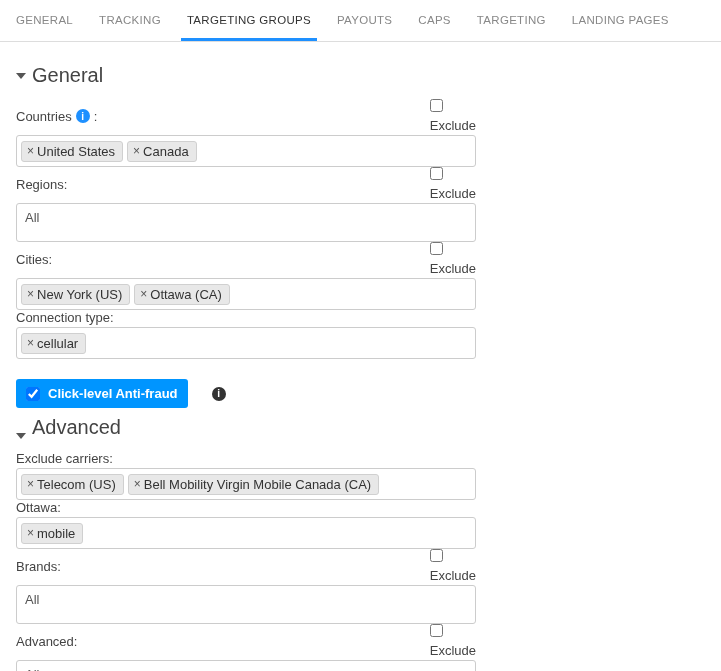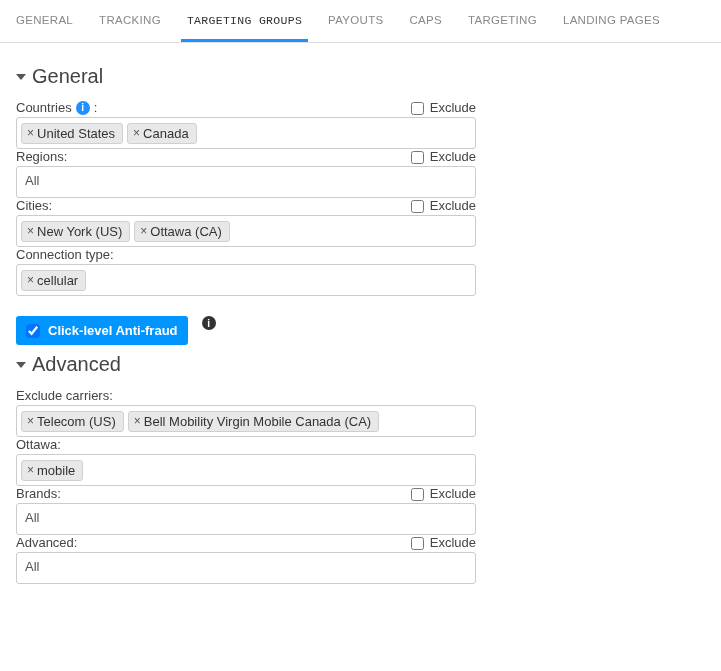--- a/index.html
+++ b/index.html
@@ -1,31 +1,31 @@
 <!DOCTYPE html>
 <html><head>
 <meta charset="utf-8">
 <style>
 * { box-sizing: border-box; margin: 0; padding: 0; }
 body { font-family: -apple-system, "Helvetica Neue", Arial, sans-serif; font-size: 13px; color: #333; background: #fff; width: 721px; }
 .tabs { display: flex; border-bottom: 1px solid #ddd; padding: 0 10px; gap: 14px; }
 .tab { padding: 14px 6px 12px; font-size: 11.5px; letter-spacing: 0.3px; color: #888; cursor: pointer; border-bottom: 3px solid transparent; white-space: nowrap; }
-.tab.active { color: #333; border-bottom-color: #1e90ff; font-family: Liberation Mono, monospace; }
+.tab.active { color: #333; border-bottom-color: #1e90ff; }
 .pad { padding: 14px 16px 20px; }
 .section-title { font-size: 20px; font-weight: 400; color: #444; margin: 8px 0 12px; display: flex; align-items: center; gap: 4px; }
 .caret-down { display: inline-block; width: 0; height: 0; border-left: 5px solid transparent; border-right: 5px solid transparent; border-top: 6px solid #555; margin-right: 2px; }
 .field { }
 .label-row { display: flex; align-items: center; justify-content: space-between; width: 460px; margin-bottom: 2px; }
 .label { font-size: 13px; color: #444; display: flex; align-items: center; gap: 4px; }
-.exclude { display: flex; align-items: flex-end; gap: 6px; font-size: 13px; color: #444; }
+.exclude { display: flex; align-items: flex-start; gap: 6px; font-size: 13px; color: #444; flex-direction: column; }
 .exclude input { width: 13px; height: 13px; }
 .tagbox { width: 460px; min-height: 32px; border: 1px solid #ccc; border-radius: 3px; padding: 3px 4px; display: flex; flex-wrap: wrap; align-items: center; gap: 4px; background: #fff; }
 .tag { background: #e8e8e8; border: 1px solid #d0d0d0; border-radius: 3px; padding: 2px 7px 2px 5px; font-size: 13px; color: #333; display: inline-flex; align-items: center; gap: 3px; }
 .tag-x { font-size: 12px; color: #555; cursor: pointer; }
-.textbox { width: 460px; height: 32px; border: 1px solid #ccc; border-radius: 3px; padding: 6px 8px; font-size: 13px; color: #555; background: #fff; }
+.textbox { width: 460px; height: 39px; border: 1px solid #ccc; border-radius: 3px; padding: 6px 8px; font-size: 13px; color: #555; background: #fff; }
 .addbtn { display: inline-flex; align-items: center; justify-content: center; width: 18px; height: 18px; background: #0095ff; color: #fff; font-size: 14px; font-weight: bold; border-radius: 2px; cursor: pointer; }
 .anti-fraud { display: inline-flex; align-items: center; gap: 8px; background: #0095ff; color: #fff; border-radius: 3px; padding: 7px 10px; font-size: 13px; font-weight: 600; margin-top: 20px; }
 .anti-fraud input { width: 14px; height: 14px; }
 .info-icon { display: inline-flex; width: 14px; height: 14px; border-radius: 50%; background: #1e90ff; color: #fff; font-size: 10px; font-weight: bold; align-items: center; justify-content: center; font-style: normal; }
 .info-icon.dark { background: #333; }
 </style>
 </head>
 <body>
 
 <div class="tabs" id="tabs">
@@ -90,29 +90,29 @@
   <div class="field">
     <div class="label-row">
       <span class="label">Connection type:</span>
     </div>
     <div class="tagbox" id="conn-tags">
         <span class="tag"><span class="tag-x">×</span> cellular</span>
       </div>
   </div>
 
 
-  <div style="display:flex;align-items:flex-start;gap:14px;">
+  <div style="display:flex;align-items:center;gap:24px;">
     <label class="anti-fraud">
       <input type="checkbox" checked="" style="">
       <span>Click-level Anti-fraud</span>
     </label>
     <span class="info-icon dark" style="margin-top:20px;">i</span>
   </div>
 
-  <div class="section-title" style="">
+  <div class="section-title" style="align-items:flex-end;">
     <span class="caret-down"></span>
     <span>Advanced</span>
   </div>
 
   <div class="field">
     <div class="label-row">
       <span class="label">Exclude carriers:</span>
     </div>
     <div class="tagbox" id="carriers-tags">
         <span class="tag"><span class="tag-x">×</span> Telecom (US)</span>

